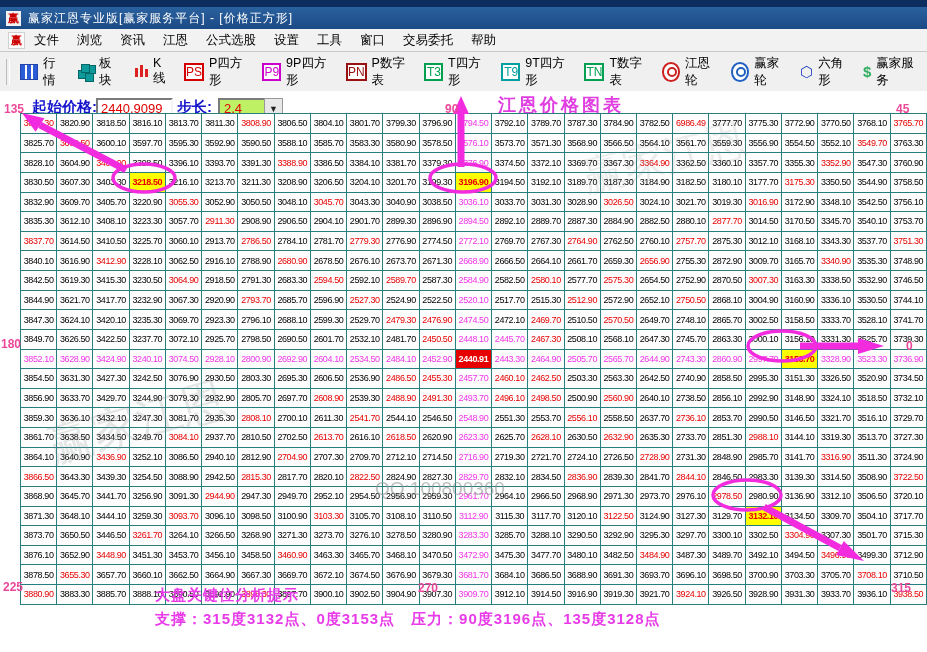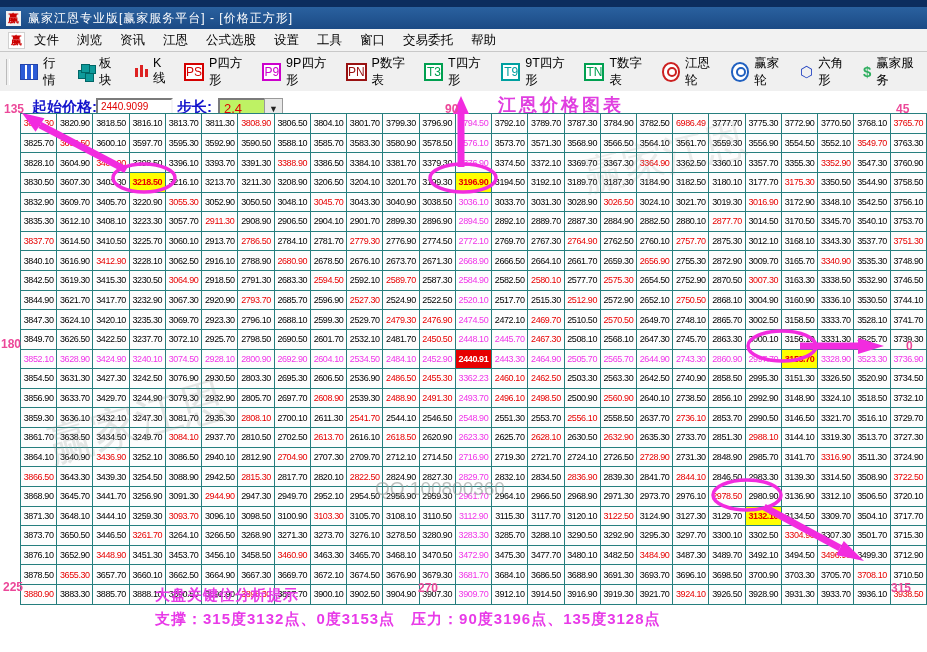--- a/index.html
+++ b/index.html
@@ -31,21 +31,21 @@
   .icon-kline i{position:absolute;width:3px;background:#dd2222;}
   .icon-wheel{width:16px;height:16px;border-radius:50%;border:2px solid;position:relative;background:#fff;}
   .icon-wheel i{position:absolute;left:3px;top:3px;width:6px;height:6px;border-radius:50%;border:2px solid;}
   .icon-hex{font-size:15px;line-height:16px;font-weight:bold;}
   .icon-dollar{font-size:15px;font-weight:bold;color:#2fae5f;}
   
   #controls{position:absolute;left:0;top:91px;width:927px;height:22px;background:#fff;}
   .bluelabel{position:absolute;color:#1414cc;font-size:15px;font-weight:bold;}
   #startprice-box{position:absolute;left:96px;top:98px;width:70px;height:18px;background:#fff;
       border-top:2px solid #7b7b7b;border-left:2px solid #7b7b7b;border-bottom:2px solid #f5f5f5;border-right:2px solid #f5f5f5;
-      color:#e00000;font-size:10px;padding:1px 0 0 3px;}
+      color:#e00000;font-size:13px;padding:1px 0 0 3px;}
   #step-box{position:absolute;left:218px;top:98px;width:46px;height:18px;background:#bef264;
       border-top:2px solid #7b7b7b;border-left:2px solid #7b7b7b;border-bottom:2px solid #f5f5f5;border-right:2px solid #f5f5f5;
       color:#e00000;font-size:13px;padding:1px 0 0 4px;}
   #step-arrow{position:absolute;left:264px;top:98px;width:17px;height:22px;background:#e8e8e8;
       border:1px solid #999;font-size:9px;text-align:center;line-height:20px;color:#222;}
   .pushbtn{position:absolute;height:25px;background:#f0f0f0;border:2px outset #fff;
       font-size:14px;text-align:center;color:#000;font-family:inherit;padding:0;margin-top:44px;}
   .pushbtn.focused{border:2px solid #000;outline:1px dotted #555;outline-offset:-5px;}
   .anglelabel{position:absolute;color:#ec4899;font-size:12px;font-weight:bold;z-index:30;}
   #charttitle{position:absolute;left:498px;top:93px;color:#e03ee0;font-size:18px;font-weight:bold;letter-spacing:3px;}
@@ -528,21 +528,21 @@
         <td>3427.30</td>
         <td>3242.50</td>
         <td>3076.90</td>
         <td>2930.50</td>
         <td>2803.30</td>
         <td>2695.30</td>
         <td>2606.50</td>
         <td>2536.90</td>
         <td class="red">2486.50</td>
         <td class="red">2455.30</td>
-        <td class="magenta">3362.23</td>
+        <td class="magenta">2457.70</td>
         <td class="red">2460.10</td>
         <td class="red">2462.50</td>
         <td>2503.30</td>
         <td>2563.30</td>
         <td>2642.50</td>
         <td>2740.90</td>
         <td>2858.50</td>
         <td>2995.30</td>
         <td>3151.30</td>
         <td>3326.50</td>

